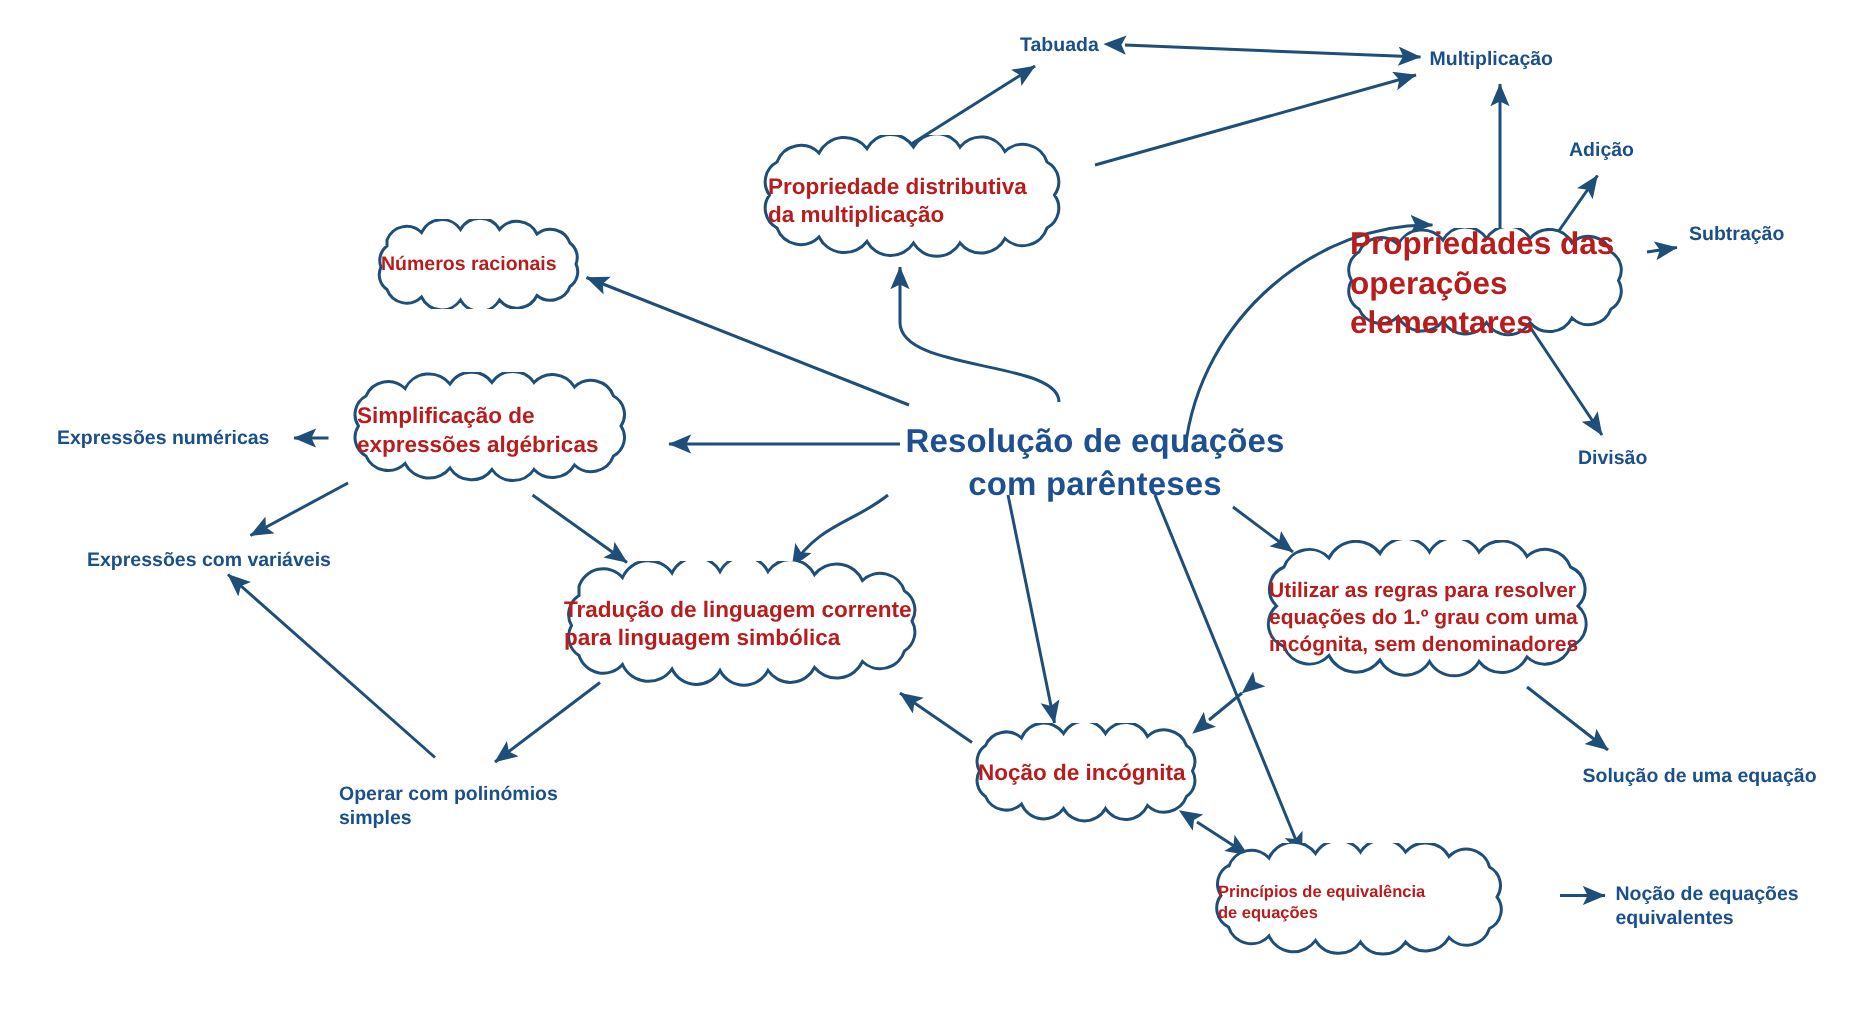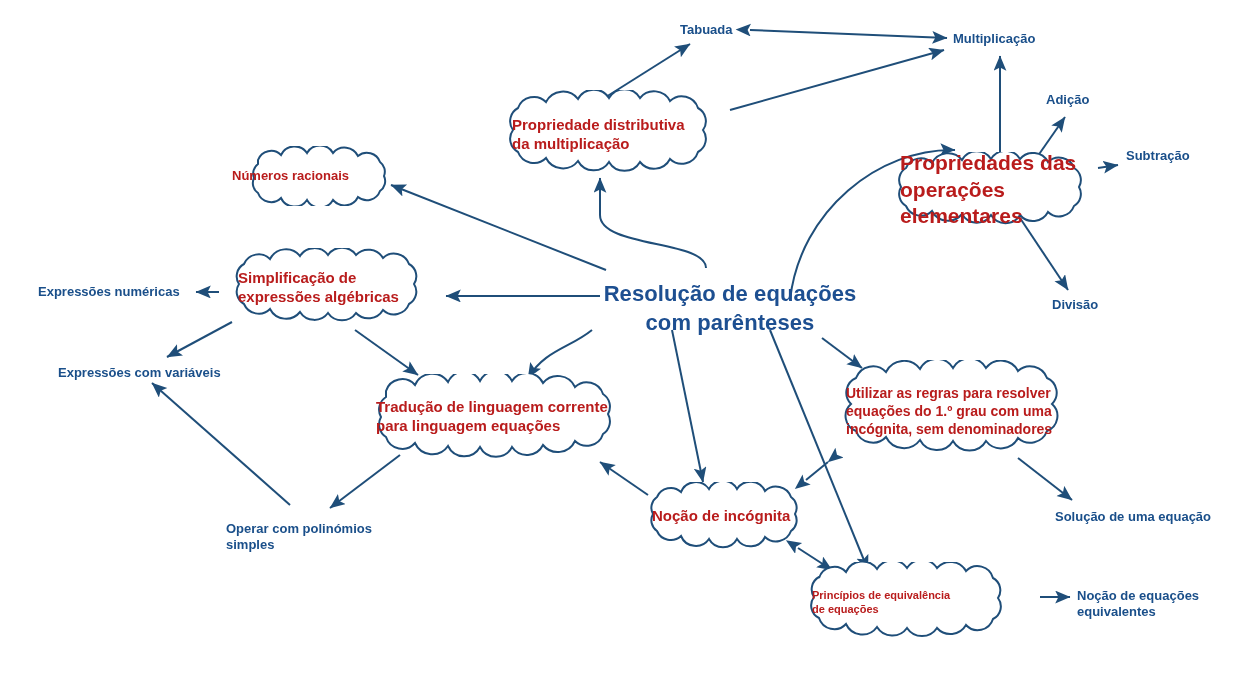--- a/index.html
+++ b/index.html
@@ -143,21 +143,21 @@
       <path d="M34,18 a17,17 0 0 1 28,-6 a19,19 0 0 1 32,-3 a18,18 0 0 1 31,-1 a18,18 0 0 1 31,0 a18,18 0 0 1 30,3 a17,17 0 0 1 28,7 a15,15 0 0 1 5,22 a15,15 0 0 1 -5,22 a17,17 0 0 1 -28,7 a18,18 0 0 1 -30,3 a18,18 0 0 1 -31,0 a18,18 0 0 1 -31,-1 a19,19 0 0 1 -32,-3 a17,17 0 0 1 -28,-6 a15,15 0 0 1 -5,-22 a15,15 0 0 1 5,-22 z" fill="#ffffff" stroke="#1f4e79" stroke-width="2"></path>
     </svg>
     <div class="cloud-label" style="font-size:15px; margin-left:28px; width:200px;">Propriedade distributiva
 da multiplicação</div>
   </div>
 
   <div class="cloud" style="left:232px; top:146px; width:174px; height:60px;">
     <svg class="cloud-svg" viewBox="0 0 174 60" preserveAspectRatio="none">
       <path d="M26,14 a14,14 0 0 1 23,-5 a15,15 0 0 1 26,-2 a15,15 0 0 1 26,0 a15,15 0 0 1 25,3 a14,14 0 0 1 22,6 a12,12 0 0 1 4,14 a12,12 0 0 1 -4,15 a14,14 0 0 1 -22,6 a15,15 0 0 1 -25,3 a15,15 0 0 1 -26,0 a15,15 0 0 1 -26,-2 a14,14 0 0 1 -23,-5 a12,12 0 0 1 -4,-15 a12,12 0 0 1 4,-14 z" fill="#ffffff" stroke="#1f4e79" stroke-width="2"></path>
     </svg>
-    <div class="cloud-label" style="font-size:13px; width:140px;">Números racionais</div>
+    <div class="cloud-label" style="font-size:13px; margin-left:22px; width:140px;">Números racionais</div>
   </div>
 
   <div class="cloud" style="left:874px; top:152px; width:238px; height:76px;">
     <svg class="cloud-svg" viewBox="0 0 238 76" preserveAspectRatio="none">
       <path d="M32,16 a16,16 0 0 1 26,-5 a18,18 0 0 1 30,-3 a17,17 0 0 1 29,-1 a17,17 0 0 1 29,0 a17,17 0 0 1 28,3 a16,16 0 0 1 26,6 a14,14 0 0 1 5,19 a14,14 0 0 1 -5,19 a16,16 0 0 1 -26,6 a17,17 0 0 1 -28,3 a17,17 0 0 1 -29,0 a17,17 0 0 1 -29,-1 a18,18 0 0 1 -30,-3 a16,16 0 0 1 -26,-5 a14,14 0 0 1 -5,-19 a14,14 0 0 1 5,-19 z" fill="#ffffff" stroke="#1f4e79" stroke-width="2"></path>
     </svg>
     <div class="cloud-label" style="font-size:21px; margin-left:26px; width:190px;">Propriedades das
 operações elementares</div>
   </div>
 
@@ -167,21 +167,21 @@
     </svg>
     <div class="cloud-label" style="font-size:15px; margin-left:26px; width:190px;">Simplificação de
 expressões algébricas</div>
   </div>
 
   <div class="cloud" style="left:350px; top:374px; width:308px; height:84px;">
     <svg class="cloud-svg" viewBox="0 0 308 84" preserveAspectRatio="none">
       <path d="M36,17 a17,17 0 0 1 29,-6 a19,19 0 0 1 33,-3 a18,18 0 0 1 32,-1 a18,18 0 0 1 32,0 a18,18 0 0 1 31,2 a19,19 0 0 1 32,4 a17,17 0 0 1 28,7 a15,15 0 0 1 5,20 a15,15 0 0 1 -5,20 a17,17 0 0 1 -28,7 a19,19 0 0 1 -32,4 a18,18 0 0 1 -31,2 a18,18 0 0 1 -32,0 a18,18 0 0 1 -32,-1 a19,19 0 0 1 -33,-3 a17,17 0 0 1 -29,-6 a15,15 0 0 1 -5,-20 a15,15 0 0 1 5,-20 z" fill="#ffffff" stroke="#1f4e79" stroke-width="2"></path>
     </svg>
     <div class="cloud-label" style="font-size:15px; margin-left:26px; width:258px;">Tradução de linguagem corrente
-para linguagem equações</div>
+para linguagem simbólica</div>
   </div>
 
   <div class="cloud" style="left:820px; top:360px; width:288px; height:104px;">
     <svg class="cloud-svg" viewBox="0 0 288 104" preserveAspectRatio="none">
       <path d="M36,18 a18,18 0 0 1 30,-6 a20,20 0 0 1 34,-3 a19,19 0 0 1 33,-1 a19,19 0 0 1 33,0 a19,19 0 0 1 32,3 a18,18 0 0 1 29,7 a16,16 0 0 1 5,26 a16,16 0 0 1 -5,27 a18,18 0 0 1 -29,7 a19,19 0 0 1 -32,3 a19,19 0 0 1 -33,0 a19,19 0 0 1 -33,-1 a20,20 0 0 1 -34,-3 a18,18 0 0 1 -30,-6 a16,16 0 0 1 -5,-27 a16,16 0 0 1 5,-26 z" fill="#ffffff" stroke="#1f4e79" stroke-width="2"></path>
     </svg>
     <div class="cloud-label" style="font-size:14px; margin-left:26px; width:242px;">Utilizar as regras para resolver
 equações do 1.º grau com uma
 incógnita, sem denominadores</div>
   </div>

